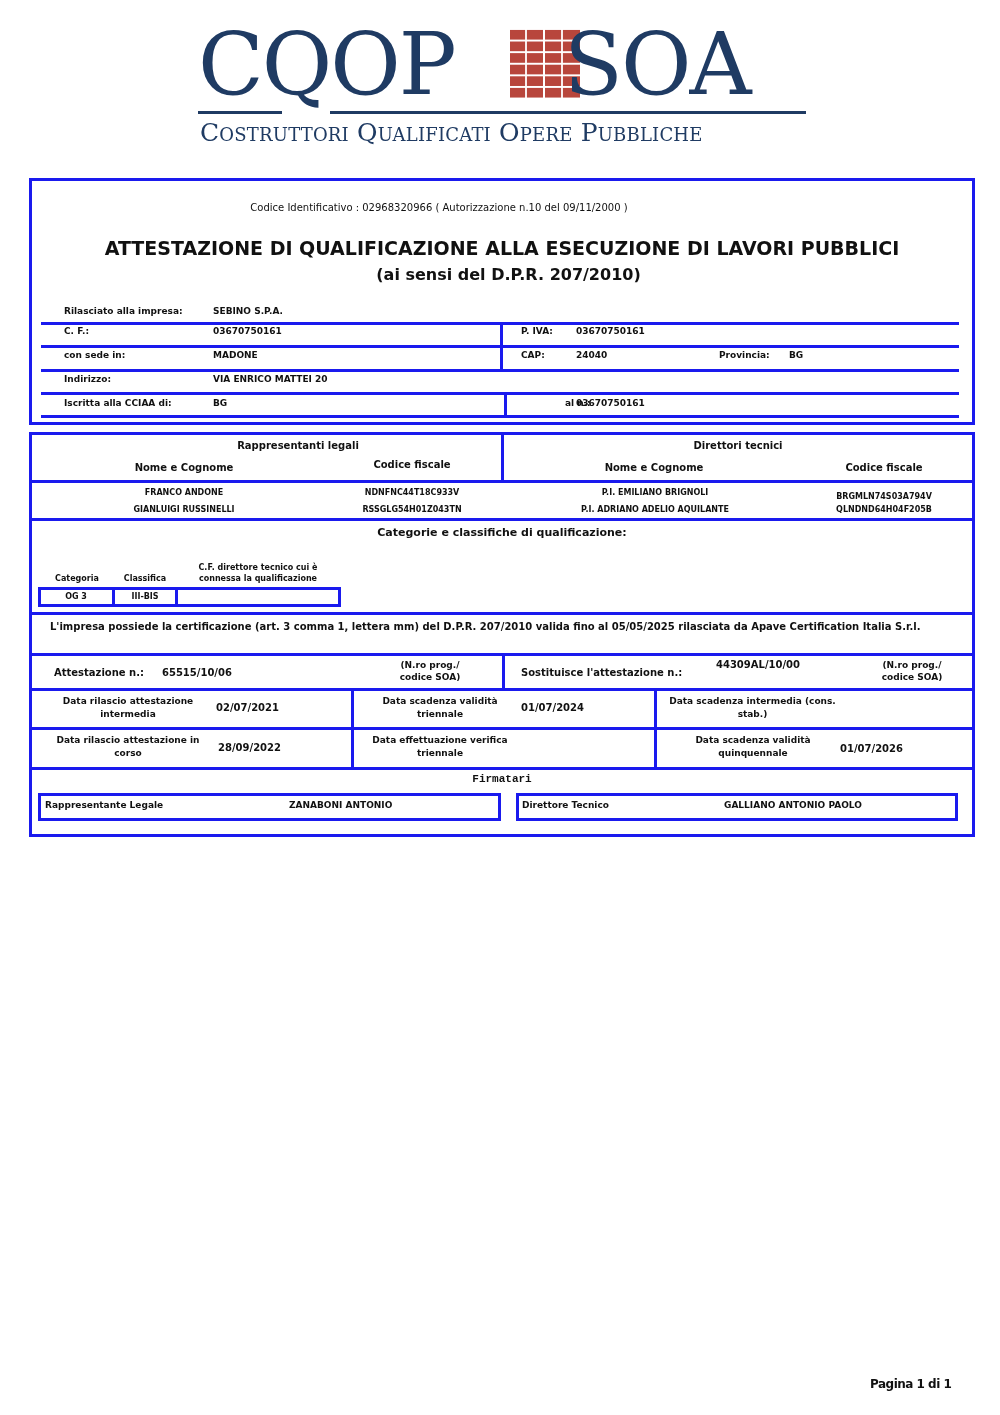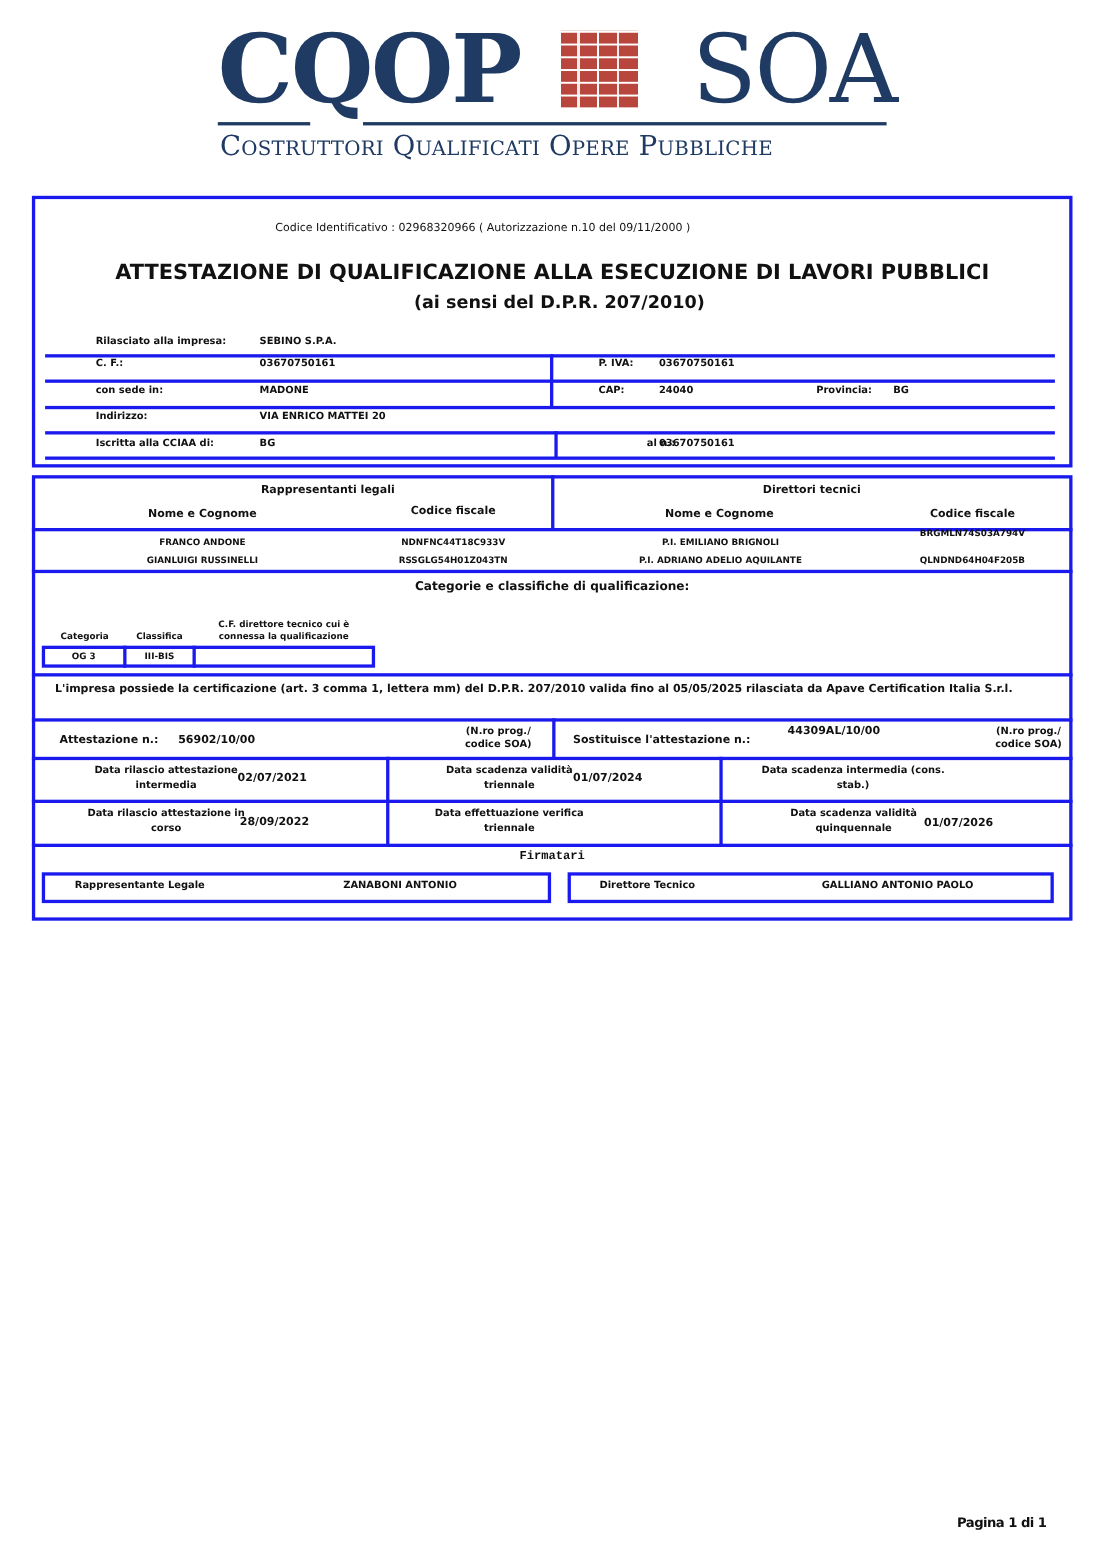--- a/index.html
+++ b/index.html
@@ -22,32 +22,32 @@
   }
   .brick::after { content: ""; position: absolute; inset: 0;
     background-image: linear-gradient(90deg, transparent 15px, #ffffff 15px, #ffffff 17px, transparent 17px, transparent 51px, #ffffff 51px, #ffffff 53px, transparent 53px);
     background-size: 70px 23.2px; background-position: 0 11.6px;
     -webkit-mask: none;
     opacity: 0.9;
   }
 
   .t11 { font-size: 11px; }
   .t10 { font-size: 10px; }
-  .t9 { font-size: 9px; margin-left: 23px; }
+  .t9 { font-size: 9px; }
   .t8 { font-size: 8px; }
   .center { text-align: center; }
   .nowrap { white-space: nowrap; }
 </style>
 </head>
 <body>
 
 <div>
-  <div class="logo-text" style="left:198px; top:14px;font-weight:bold;">CQOP</div>
+  <div class="logo-text" style="left:198px; top:14px;">CQOP</div>
   <div class="brick"></div>
-  <div class="logo-text" style="left:629px; top:14px;">SOA</div>
+  <div class="logo-text" style="left:564px; top:14px;">SOA</div>
   <div class="logo-line" style="left:198px; width:84px;"></div>
   <div class="logo-line" style="left:330px; width:476px;"></div>
   <div class="logo-sub">Costruttori Qualificati Opere Pubbliche</div>
 </div>
 
 <div class="box" style="left:29px; top:178px; width:946px; height:247px;"></div>
 
 <div class="abs t10 center nowrap" style="left:29px; top:202px; width:820px;">Codice Identificativo : 02968320966 ( Autorizzazione n.10 del 09/11/2000 )</div>
 <div class="abs b center nowrap" style="left:29px; top:237px; width:946px; font-size:19px;">ATTESTAZIONE DI QUALIFICAZIONE ALLA ESECUZIONE DI LAVORI PUBBLICI</div>
 <div class="abs b center nowrap" style="left:29px; top:265px; width:946px; font-size:16px;padding-left:13px;">(ai sensi del D.P.R. 207/2010)</div>
@@ -91,42 +91,42 @@
 <div class="abs t10 b center" style="left:504px; top:440px; width:468px;">Direttori tecnici</div>
 <div class="abs t10 b center" style="left:574px; top:462px; width:160px;">Nome e Cognome</div>
 <div class="abs t10 b center" style="left:812px; top:462px; width:144px;">Codice fiscale</div>
 <div class="blue-h" style="left:29px; top:480px; width:946px;"></div>
 
 <div class="abs t8 b center" style="left:104px; top:488px; width:160px;">FRANCO ANDONE</div>
 <div class="abs t8 b center" style="left:340px; top:488px; width:144px;">NDNFNC44T18C933V</div>
 <div class="abs t8 b center" style="left:104px; top:505px; width:160px;">GIANLUIGI RUSSINELLI</div>
 <div class="abs t8 b center" style="left:340px; top:505px; width:144px;">RSSGLG54H01Z043TN</div>
 <div class="abs t8 b center" style="left:560px; top:488px; width:190px;">P.I. EMILIANO BRIGNOLI</div>
-<div class="abs t8 b center" style="left:812px; top:480px; width:144px;">BRGMLN74S03A794V</div>
+<div class="abs t8 b center" style="left:812px; top:492px; width:144px;">BRGMLN74S03A794V</div>
 <div class="abs t8 b center" style="left:560px; top:505px; width:190px;">P.I. ADRIANO ADELIO AQUILANTE</div>
 <div class="abs t8 b center" style="left:812px; top:505px; width:144px;">QLNDND64H04F205B</div>
 <div class="blue-h" style="left:29px; top:518px; width:946px;"></div>
 
 <div class="abs t11 b center" style="left:29px; top:526px; width:946px;">Categorie e classifiche di qualificazione:</div>
 <div class="abs t8 b center" style="left:40px; top:574px; width:74px;">Categoria</div>
 <div class="abs t8 b center" style="left:114px; top:574px; width:62px;">Classifica</div>
 <div class="abs t8 b center" style="left:178px; top:562px; width:160px; line-height:11px;">C.F. direttore tecnico cui è connessa la qualificazione</div>
 <div class="box" style="left:38px; top:587px; width:303px; height:20px;"></div>
 <div class="blue-v" style="left:112px; top:587px; height:20px;"></div>
 <div class="blue-v" style="left:175px; top:587px; height:20px;"></div>
 <div class="abs t8 b center" style="left:40px; top:592px; width:72px;">OG 3</div>
 <div class="abs t8 b center" style="left:115px; top:592px; width:60px;">III-BIS</div>
 <div class="abs t8 b center" style="left:178px; top:592px; width:160px;"></div>
 <div class="blue-h" style="left:29px; top:612px; width:946px;"></div>
 
 <div class="abs t10 b" style="left:50px; top:620px; width:905px; line-height:14px;">L'impresa possiede la certificazione (art. 3 comma 1, lettera mm) del D.P.R. 207/2010 valida fino al 05/05/2025 rilasciata da Apave Certification Italia S.r.l.</div>
 <div class="blue-h" style="left:29px; top:653px; width:946px;"></div>
 
 <div class="abs t10 b" style="left:54px; top:667px;">Attestazione n.:</div>
-<div class="abs t10 b" style="left:162px; top:667px;">56902/10/00</div>
+<div class="abs t10 b" style="left:162px; top:667px;">65515/10/06</div>
 <div class="abs t9 b center" style="left:395px; top:659px; width:70px; line-height:12px;">(N.ro prog./ codice SOA)</div>
 <div class="blue-v" style="left:502px; top:653px; height:37px;"></div>
 <div class="abs t10 b" style="left:521px; top:667px;">Sostituisce l'attestazione n.:</div>
 <div class="abs t10 b" style="left:716px; top:659px;">44309AL/10/00</div>
 <div class="abs t9 b center" style="left:870px; top:659px; width:84px; line-height:12px;">(N.ro prog./ codice SOA)</div>
 <div class="blue-h" style="left:29px; top:688px; width:946px;"></div>
 
 <div class="blue-v" style="left:351px; top:688px; height:81px;"></div>
 <div class="blue-v" style="left:654px; top:688px; height:81px;"></div>
 <div class="abs t9 b center" style="left:48px; top:695px; width:160px; line-height:13px;">Data rilascio attestazione intermedia</div>

